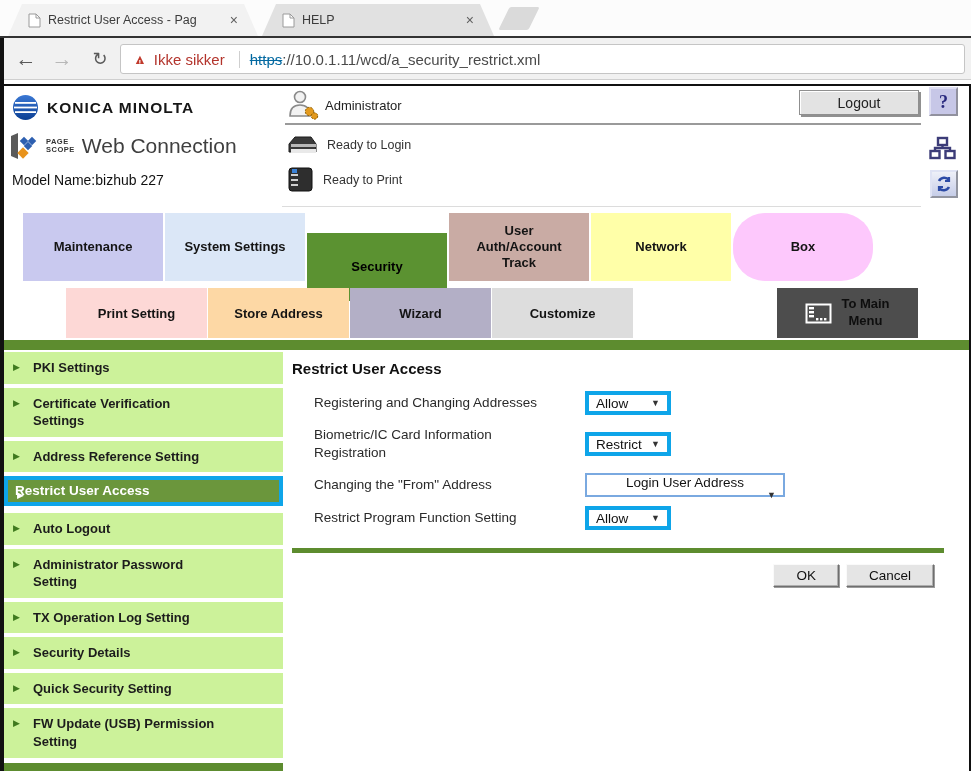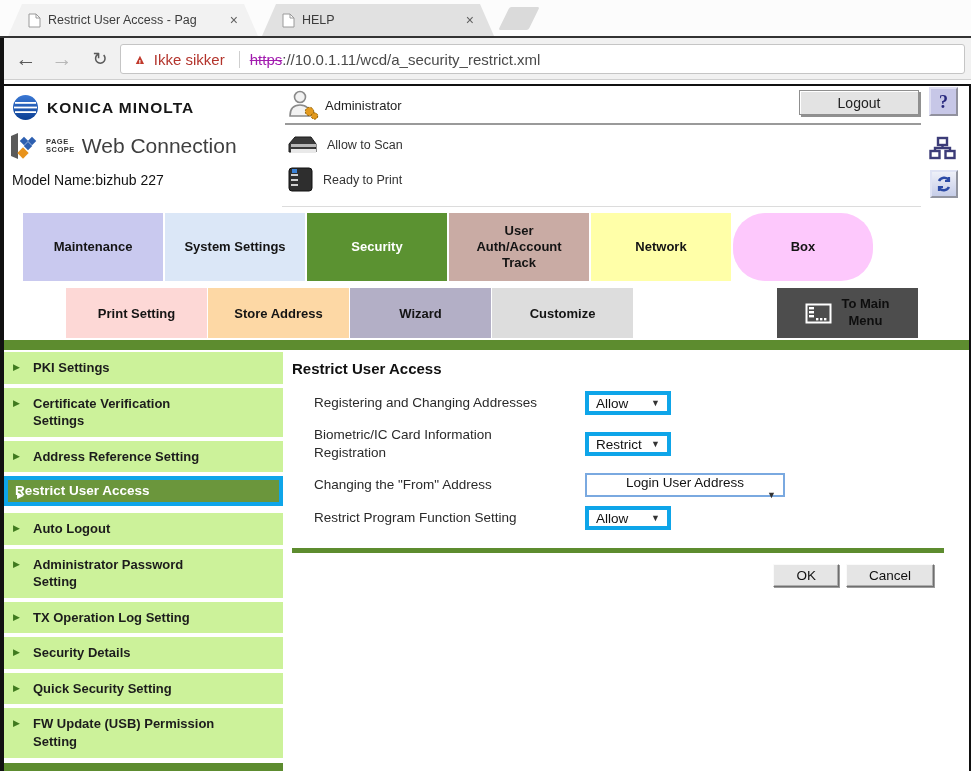--- a/index.html
+++ b/index.html
@@ -29,21 +29,21 @@
   .nav-fwd  { left:48px; color:#b8b8b8; }
   .nav-re   { left:86px; font-size:18px; }
   .omnibox { position:absolute; left:120px; right:6px; top:6px; height:30px; background:#fff;
              border:1px solid #c5c5c5; border-radius:3px; display:flex; align-items:center;
              padding:0 12px; font-size:15px; }
   .warn-tri { position:relative; color:#c0392b; font-size:14px; margin-right:7px; line-height:14px; }
   .warn-tri i { position:absolute; left:50%; top:4px; transform:translateX(-50%); color:#fff;
                 font-style:normal; font-weight:bold; font-size:8px; }
   .warn-text { color:#b3342c; margin-right:4px; }
   .vsep { width:1px; height:17px; background:#cfcfcf; margin:0 10px; }
-  .scheme { color:#a21caf; text-decoration:line-through; }
+  .scheme { color:#0369a1; text-decoration:line-through; }
   .urlrest { color:#4a4a4a; }
 
   .leftedge { position:absolute; left:0; top:38px; width:4px; bottom:0; background:#111; z-index:5; }
 
   
   .page { position:absolute; left:4px; right:0; top:84px; bottom:0; background:#fff;
           border-top:2px solid #111; border-right:2px solid #111; }
 
   .kmlogo { position:absolute; left:8px; top:8px; display:flex; align-items:center; gap:8px; }
   .kmtext { font-size:15.5px; font-weight:bold; letter-spacing:1px; color:#161616; }
@@ -69,21 +69,21 @@
   .neticon { position:absolute; right:13px; top:50px; }
   .refreshbtn { position:absolute; right:11px; top:84px; width:28px; height:28px;
                 background:linear-gradient(#eef0f8,#c6cde8); border:2px outset #dfe3f4;
                 display:flex; align-items:center; justify-content:center; }
   .faintline { position:absolute; left:278px; right:48px; top:120px; height:1px; background:#dcdcdc; }
 
   
   .primarytabs { position:absolute; left:19px; top:127px; display:flex; gap:2px; }
   .ptab { width:140px; height:68px; display:flex; align-items:center; justify-content:center;
           text-align:center; font-weight:bold; font-size:13px; color:#141414; white-space:pre-line; line-height:1.25; }
-  .ptab.active { color:#ffffff; }
+  .ptab.active { color:#000000;margin-top:20px; }
   .secondarytabs { position:absolute; left:62px; top:202px; display:flex; gap:1px; }
   .stab { width:141px; height:50px; display:flex; align-items:center; justify-content:center;
           font-weight:bold; font-size:13px; color:#141414; }
   .tomain { position:absolute; right:51px; top:202px; width:141px; height:50px; background:#4d4d4d;
             display:flex; align-items:center; justify-content:center; gap:9px; }
   .tomain .lbl { font-weight:bold; font-size:13px; color:#0e0e0e; white-space:pre-line; text-align:center; line-height:1.3; }
 
   .greenbar { position:absolute; left:0; right:0; top:254px; height:10px; background:#5d8c2f; }
 
   
@@ -197,21 +197,21 @@
     <button class="logoutbtn">Logout</button>
     <button class="helpbtn">?</button>
     <div class="admindivider"></div>
 
     <div class="statusrow st1">
       <svg width="31" height="22" viewBox="0 0 31 22">
         <path d="M2 10 L8 3 h16 l5 7 v8 H2 z" fill="#3a3a3a" stroke="#1c1c1c"></path>
         <rect x="4" y="10" width="25" height="3" fill="#b9b9b9"></rect>
         <rect x="4" y="15" width="25" height="4" fill="#e9e9e9"></rect>
       </svg>
-      <span>Allow to Scan</span>
+      <span>Ready to Login</span>
     </div>
     <div class="statusrow st2">
       <svg width="27" height="27" viewBox="0 0 27 27">
         <rect x="2" y="2" width="23" height="23" rx="3" fill="#2e2e2e" stroke="#111"></rect>
         <rect x="4" y="8" width="7" height="2" fill="#cfcfcf"></rect>
         <rect x="4" y="13" width="7" height="2" fill="#cfcfcf"></rect>
         <rect x="4" y="18" width="7" height="2" fill="#cfcfcf"></rect>
         <rect x="5" y="3" width="5" height="4" fill="#3b82d6"></rect>
       </svg>
       <span>Ready to Print</span>

